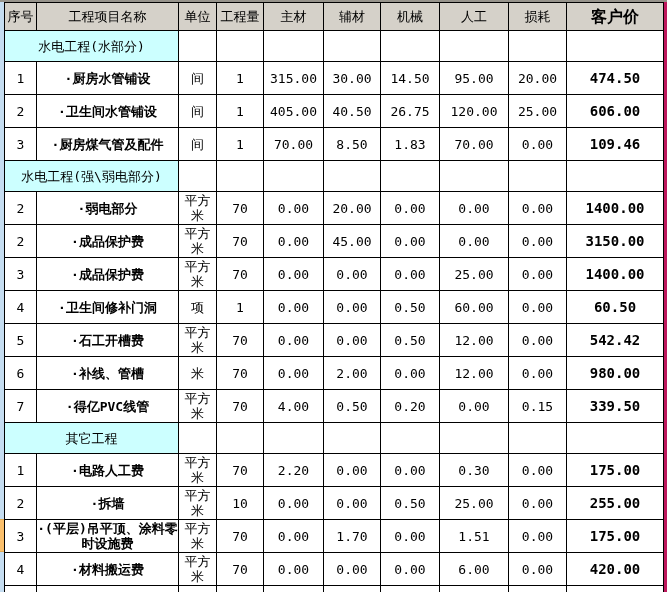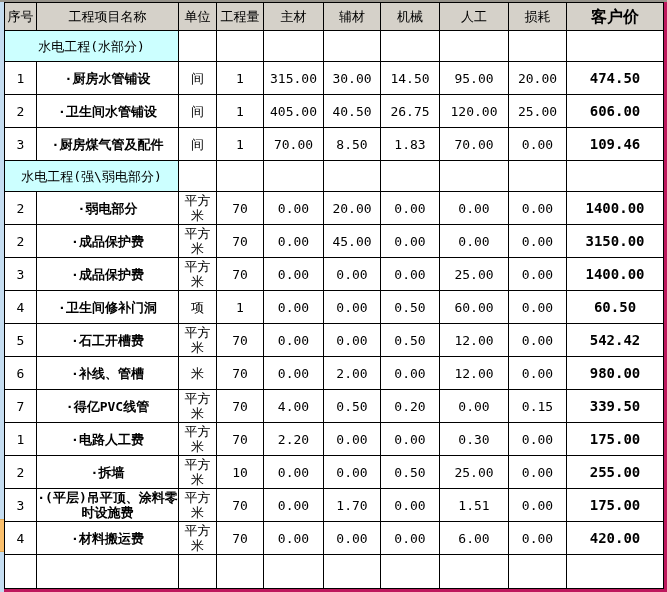--- a/index.html
+++ b/index.html
@@ -252,20 +252,31 @@
           <td class="col-name">·得亿PVC线管</td>
           <td class="col-unit">平方米</td>
           <td class="col-qty">70</td>
           <td class="col-main">4.00</td>
           <td class="col-aux">0.50</td>
           <td class="col-mach">0.20</td>
           <td class="col-labor">0.00</td>
           <td class="col-loss">0.15</td>
           <td class="col-price">339.50</td>
         </tr>
+        <tr class="section-row">
+          <td colspan="2" class="section-cell">其它工程</td>
+          <td class="col-unit"></td>
+          <td class="col-qty"></td>
+          <td class="col-main"></td>
+          <td class="col-aux"></td>
+          <td class="col-mach"></td>
+          <td class="col-labor"></td>
+          <td class="col-loss"></td>
+          <td class="col-price"></td>
+        </tr>
         <tr class="item-row">
           <td class="col-num">1</td>
           <td class="col-name">·电路人工费</td>
           <td class="col-unit">平方米</td>
           <td class="col-qty">70</td>
           <td class="col-main">2.20</td>
           <td class="col-aux">0.00</td>
           <td class="col-mach">0.00</td>
           <td class="col-labor">0.30</td>
           <td class="col-loss">0.00</td>

